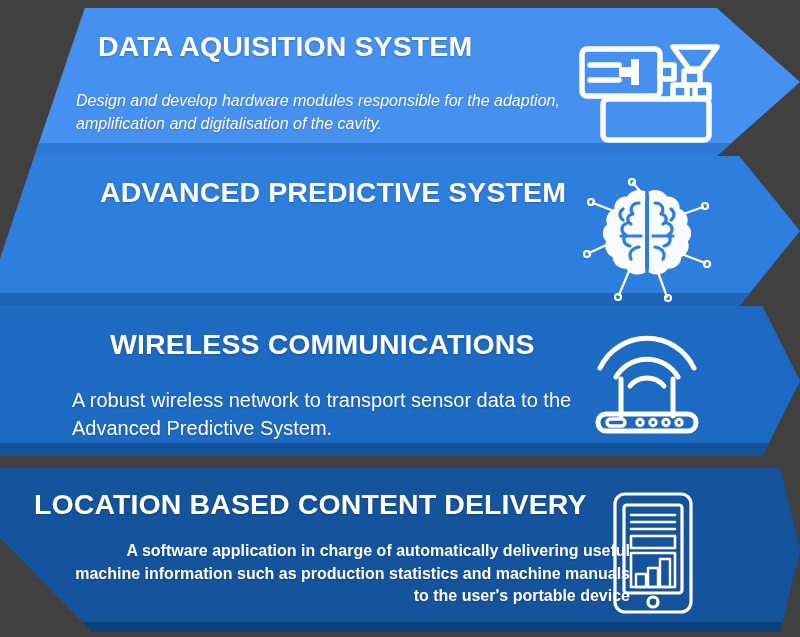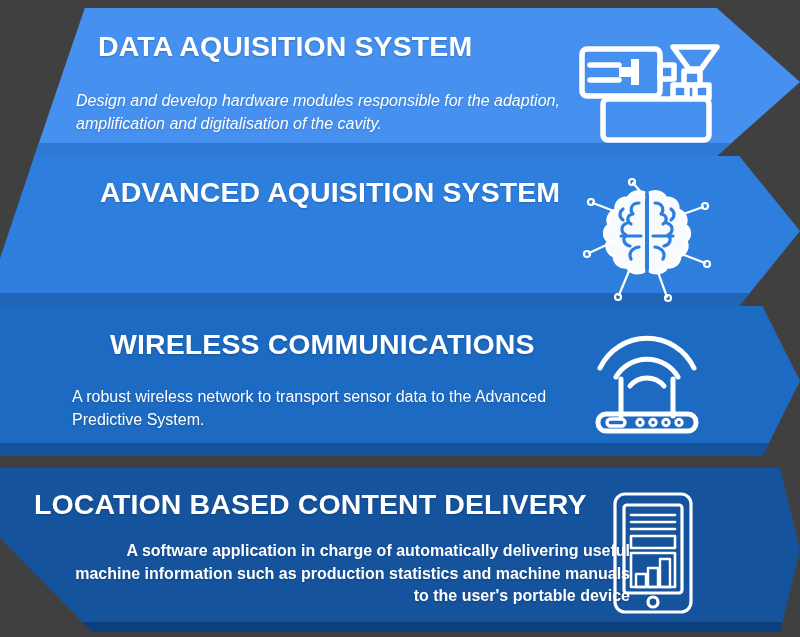--- a/index.html
+++ b/index.html
@@ -92,21 +92,21 @@
 
   #band2 { top: 156px; height: 150px; }
   #band2 .band-shape { --tl: 4.3%;  --bl: -2.0%; --tipx: 92.4%; --fill: #2e7fdd; --lip: #2064b6; }
   #band2 .band-title { left: 100px; top: 20px;  font-size: 28.5px; }
   #band2 .band-desc  { left: 72px;  top: 80px;  width: 540px; font-size: 16px; }
   #band2 .band-icon  { left: 583px; top: 23px; }
 
   #band3 { top: 306px; height: 150px; }
   #band3 .band-shape { --tl: -2.0%; --bl: -8.5%; --tipx: 95.3%; --fill: #1c6ac2; --lip: #14529a; }
   #band3 .band-title { left: 110px; top: 22px;  font-size: 28.5px; }
-  #band3 .band-desc  { left: 72px;  top: 80px;  width: 540px; font-size: 16px; }
+  #band3 .band-desc  { left: 72px;  top: 80px;  width: 540px; font-size: 20px; }
   #band3 .band-icon  { left: 592px; top: 26px; }
 
   #band4 { top: 468px; height: 164px; text-align: right; }
   #band4 .band-shape { --tl: -8.5%; --bl: 11.5%; --tipx: 97.5%; --fill: #15539d; --lip: #0e3f7d; }
   #band4 .band-title { left: 34px;  top: 20px;  font-size: 28.5px; }
   #band4 .band-desc  { left: 70px;  top: 72px;  width: 560px; font-size: 16px; font-weight: bold; }
   #band4 .band-icon  { left: 611px; top: 22px; }
 
   
   #band4 .band-lip { height: 10px; }
@@ -147,21 +147,21 @@
       </div>
     </div>
   </div>
 
   <div class="band" id="band2">
     <div class="band-shape">
       <div class="band-fill"></div>
       <div class="band-lip"></div>
     </div>
     <div class="band-content">
-      <div class="band-title">ADVANCED AQUISITION SYSTEM</div>
+      <div class="band-title">ADVANCED PREDICTIVE SYSTEM</div>
       <div class="band-icon">
         <svg width="128" height="122" viewBox="0 0 128 122" fill="none" stroke="#ffffff" stroke-width="2.2" stroke-linejoin="round" stroke-linecap="round">
 
           <g>
             <line x1="64" y1="20" x2="50" y2="4"></line>
               <circle cx="49" cy="3" r="3"></circle>
             <line x1="36" y1="34" x2="10" y2="24"></line>
               <circle cx="8" cy="23" r="3"></circle>
             <line x1="32" y1="62" x2="6" y2="74"></line>
               <circle cx="4" cy="75" r="3"></circle>

